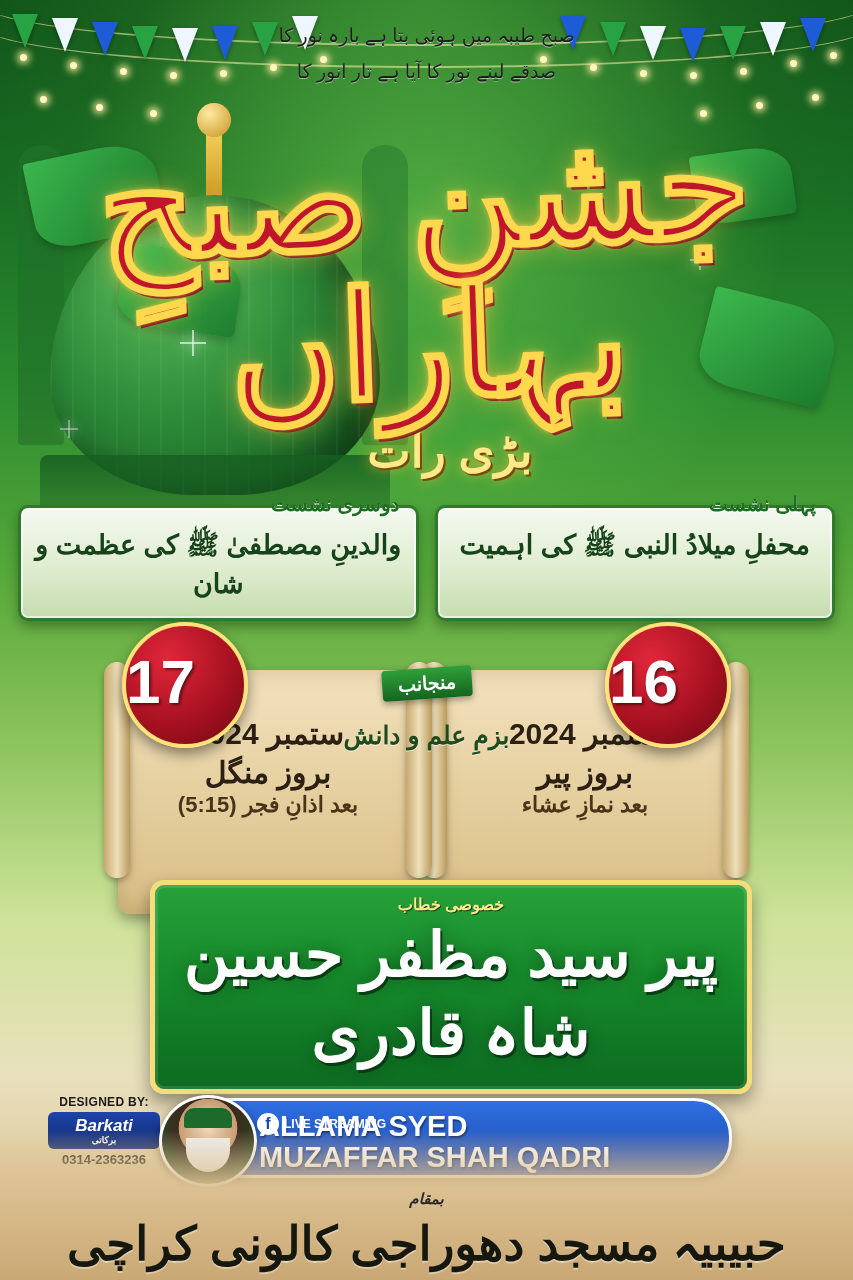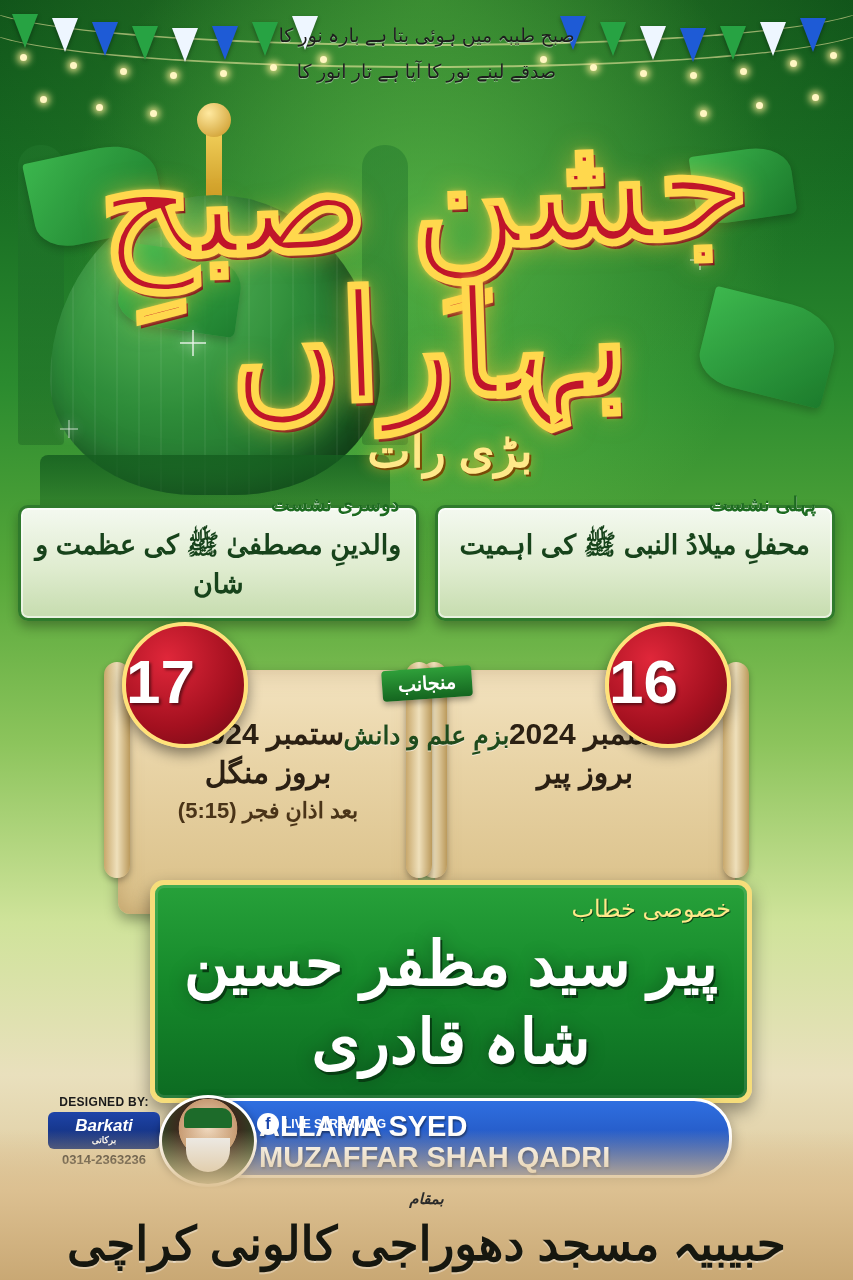--- a/index.html
+++ b/index.html
@@ -261,21 +261,21 @@
   .scroll-line1 {
     font-size: 30px;
     font-weight: bold;
     color: #2b2013;
     line-height: 1.3;
   }
   .scroll-line2 {
     font-size: 22px;
     font-weight: bold;
     color: #4a3418;
-    margin-top: 6px;
+    margin-top: 0;
   }
   .daybadge {
     position: absolute;
     top: -18px;
     width: 118px; height: 118px;
     border-radius: 50%;
     background: radial-gradient(circle at 35% 28%, #e0273a 0%, #a3101f 60%, #6c0a15 100%);
     border: 4px solid #ffe27a;
     box-shadow: 0 6px 14px rgba(0,0,0,0.45);
     color: #ffffff;
@@ -324,25 +324,24 @@
     width: 560px;
     background: linear-gradient(180deg, #27a13a 0%, #168a2b 45%, #0d6b22 100%);
     border: 5px solid #f6dd7a;
     border-radius: 14px;
     box-shadow: 0 8px 18px rgba(0,0,0,0.4), inset 0 0 0 3px rgba(255,255,255,0.12);
     padding: 10px 16px 18px;
     direction: rtl;
     text-align: center;
   }
   .speaker-kicker {
-    font-size: 24px;
-    font-weight: normal;
+    font-size: 16px;
+    font-weight: bold;
     color: #ffe98a;
     text-shadow: 1px 1px 0 #0b4416;
-    text-align: right;
   }
   .speaker-title {
     font-size: 21px;
     font-weight: bold;
     color: #ffffff;
     margin-top: 4px;
     text-shadow: 1px 1px 0 #0b4416;
   }
   .speaker-name {
     font-size: 62px;
@@ -573,20 +572,21 @@
     <div class="session">
       <div class="session-tag">دوسری نشست</div>
       <div class="session-text">والدینِ مصطفیٰ ﷺ کی عظمت و شان</div>
     </div>
   </div>
 
   <div class="scrolls">
     <div class="scroll right">
       <div class="scroll-line1">ستمبر 2024</div>
       <div class="scroll-line1">بروز پیر</div>
+      <div class="scroll-line2">بعد نمازِ عشاء</div>
     </div>
     <div class="daybadge right">16</div>
 
     <div class="scroll left">
       <div class="scroll-line1">ستمبر 2024</div>
       <div class="scroll-line1">بروز منگل</div>
       <div class="scroll-line2">بعد اذانِ فجر (5:15)</div>
     </div>
     <div class="daybadge left">17</div>
 

